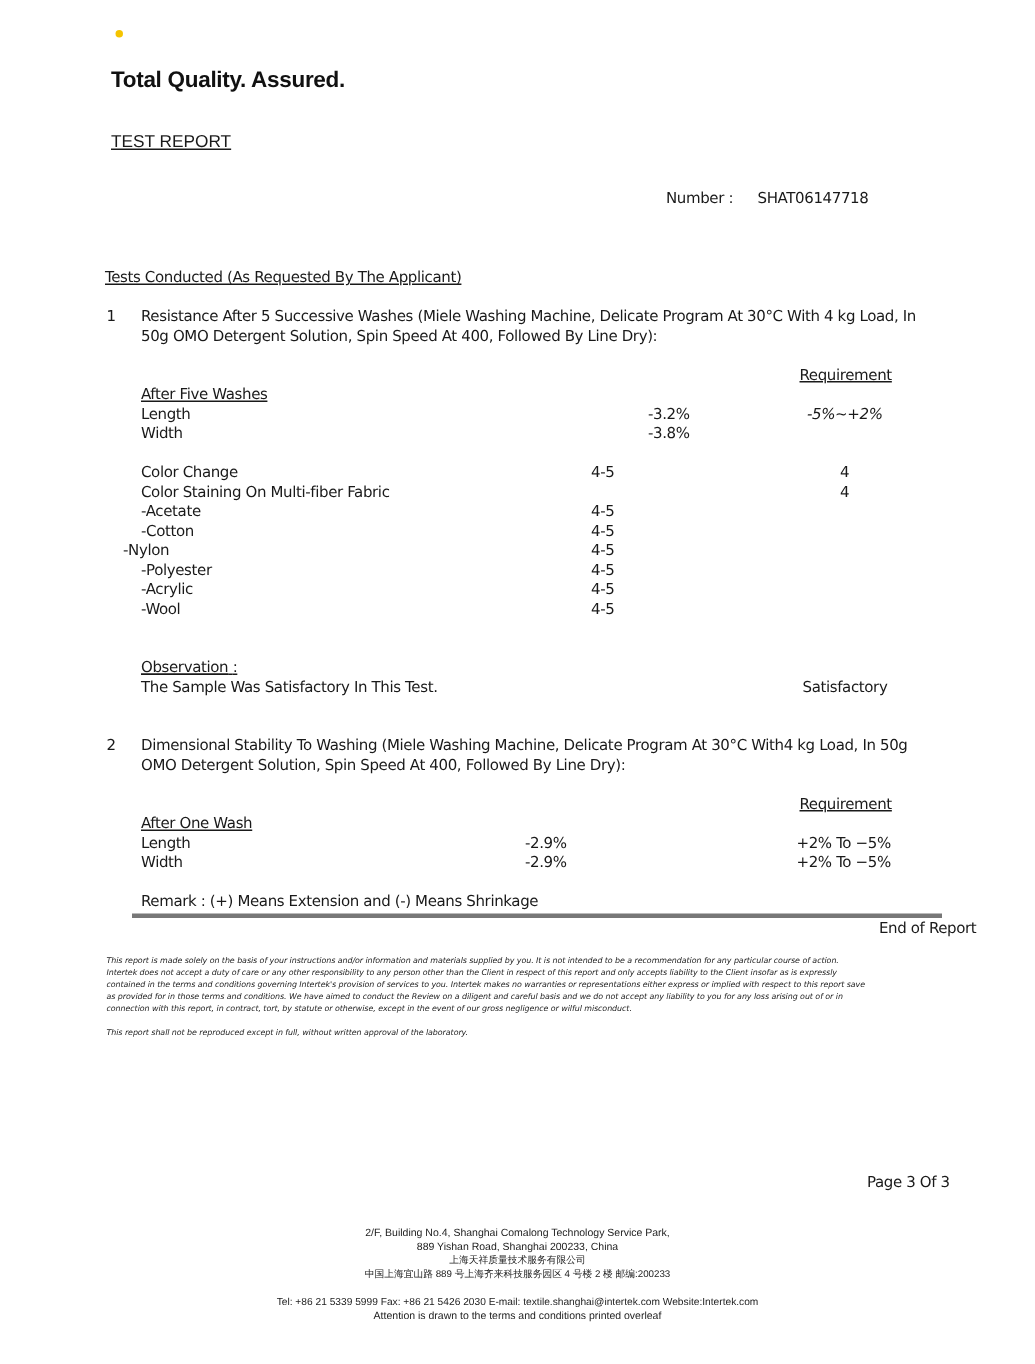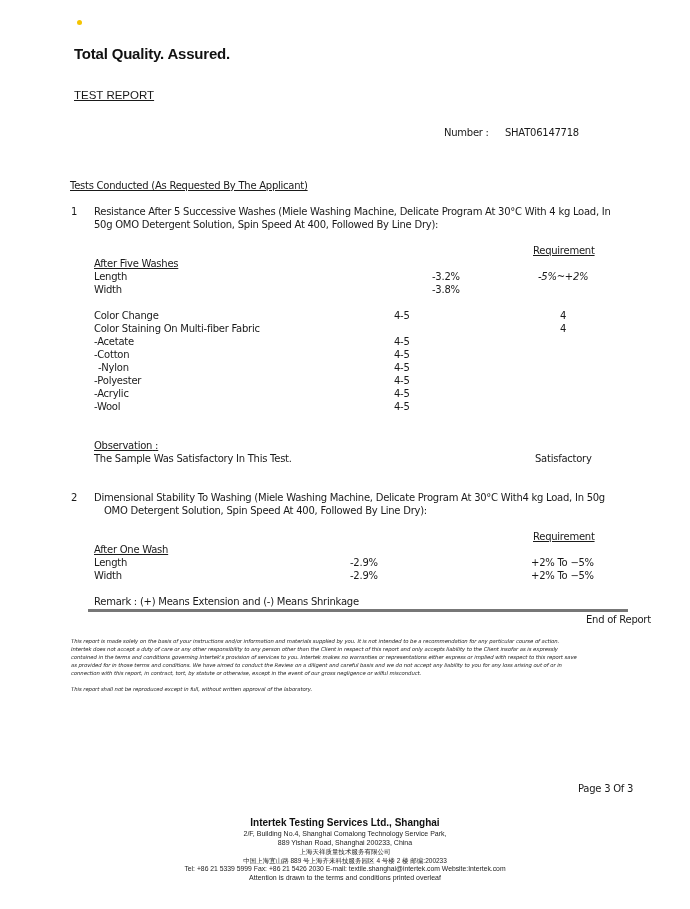--- a/index.html
+++ b/index.html
@@ -61,21 +61,21 @@
 
   <div>
     <div class="abs t" style="left:94px; top:335px;">-Acetate</div>
     <div class="abs t" style="left:394px; top:335px;">4-5</div>
   </div>
   <div>
     <div class="abs t" style="left:94px; top:348px;">-Cotton</div>
     <div class="abs t" style="left:394px; top:348px;">4-5</div>
   </div>
   <div>
-    <div class="abs t" style="left:98px; top:361px;text-align:center;">-Nylon</div>
+    <div class="abs t" style="left:82px; top:361px;text-align:center;">-Nylon</div>
     <div class="abs t" style="left:394px; top:361px;">4-5</div>
   </div>
   <div>
     <div class="abs t" style="left:94px; top:374px;">-Polyester</div>
     <div class="abs t" style="left:394px; top:374px;">4-5</div>
   </div>
   <div>
     <div class="abs t" style="left:94px; top:387px;">-Acrylic</div>
     <div class="abs t" style="left:394px; top:387px;">4-5</div>
   </div>
@@ -88,21 +88,21 @@
     <span class="u">Observation</span>
     <span>:</span>
   </div>
   <div class="abs t" style="left:94px; top:452px;">The Sample Was Satisfactory In This Test.</div>
   <div class="abs t" style="left:535px; top:452px;">Satisfactory</div>
 </div>
 
 <div>
   <div class="abs t" style="left:71px; top:491px;">2</div>
   <div class="abs t" style="left:94px; top:491px;">Dimensional Stability To Washing (Miele Washing Machine, Delicate Program At 30°C With4 kg Load, In 50g</div>
-  <div class="abs t" style="left:94px; top:504px;margin-left:10px;">OMO Detergent Solution, Spin Speed At 400, Followed By Line Dry):</div>
+  <div class="abs t" style="left:94px; top:504px;">OMO Detergent Solution, Spin Speed At 400, Followed By Line Dry):</div>
 
   <div class="abs t u" style="left:533px; top:530px;">Requirement</div>
   <div class="abs t u" style="left:94px; top:543px;">After One Wash</div>
 
   <div>
     <div class="abs t" style="left:94px; top:556px;">Length</div>
     <div class="abs t" style="left:350px; top:556px;">-2.9%</div>
     <div class="abs t" style="left:531px; top:556px;">+2% To −5%</div>
   </div>
   <div>
@@ -122,20 +122,19 @@
   <div class="abs disc" style="left:71px; top:646px;">Intertek does not accept a duty of care or any other responsibility to any person other than the Client in respect of this report and only accepts liability to the Client insofar as is expressly</div>
   <div class="abs disc" style="left:71px; top:654px;">contained in the terms and conditions governing Intertek's provision of services to you. Intertek makes no warranties or representations either express or implied with respect to this report save</div>
   <div class="abs disc" style="left:71px; top:662px;">as provided for in those terms and conditions. We have aimed to conduct the Review on a diligent and careful basis and we do not accept any liability to you for any loss arising out of or in</div>
   <div class="abs disc" style="left:71px; top:670px;">connection with this report, in contract, tort, by statute or otherwise, except in the event of our gross negligence or wilful misconduct.</div>
   <div class="abs disc" style="left:71px; top:686px;">This report shall not be reproduced except in full, without written approval of the laboratory.</div>
 </div>
 
 <div class="abs t" style="left:578px; top:782px; font-size:10px;">Page 3 Of 3</div>
 
 <div class="abs" style="left:150px; top:817px; width:390px; text-align:center;">
-  <div class="footer-title">Intertek Testing Services Ltd., Shanghai</div>
   <div class="footer-line" style="margin-top:1px;">2/F, Building No.4, Shanghai Comalong Technology Service Park,</div>
   <div class="footer-line">889 Yishan Road, Shanghai 200233, China</div>
   <div class="footer-line" style="font-size:6.5px;">上海天祥质量技术服务有限公司</div>
   <div class="footer-line" style="font-size:6.5px;">中国上海宜山路 889 号上海齐来科技服务园区 4 号楼 2 楼 邮编:200233</div>
 </div>
 <div class="abs footer-line" style="left:150px; top:864px; width:390px; text-align:center; white-space:nowrap; font-size:6.8px;">Tel: +86 21 5339 5999   Fax: +86 21 5426 2030   E-mail: textile.shanghai@intertek.com Website:Intertek.com</div>
 <div class="abs footer-line" style="left:150px; top:873px; width:390px; text-align:center;">Attention is drawn to the terms and conditions printed overleaf</div>
 
 </body></html>

